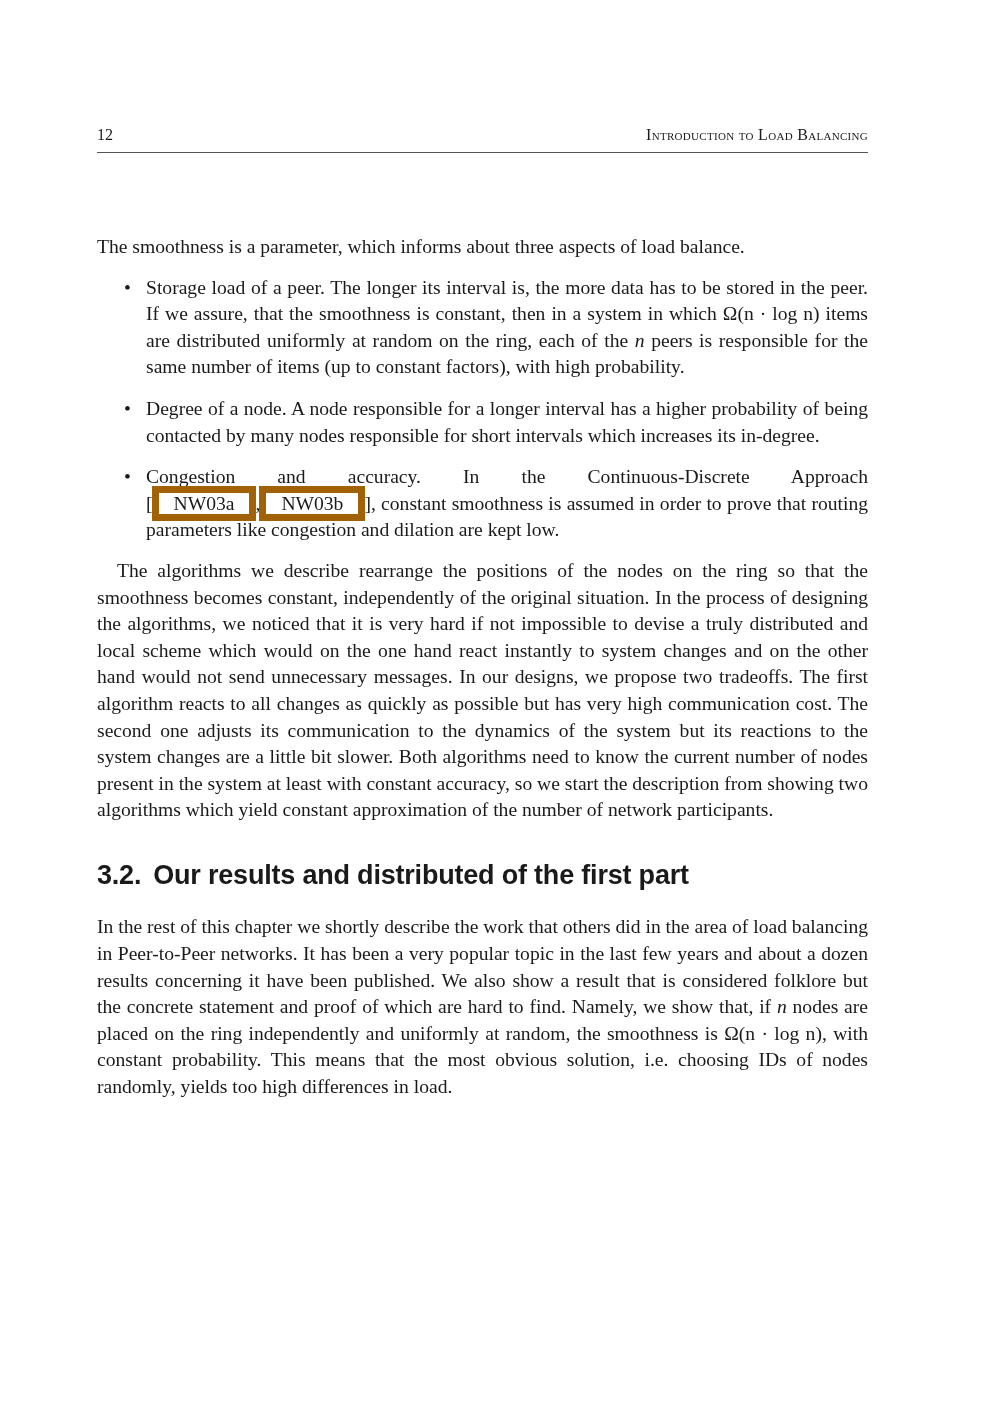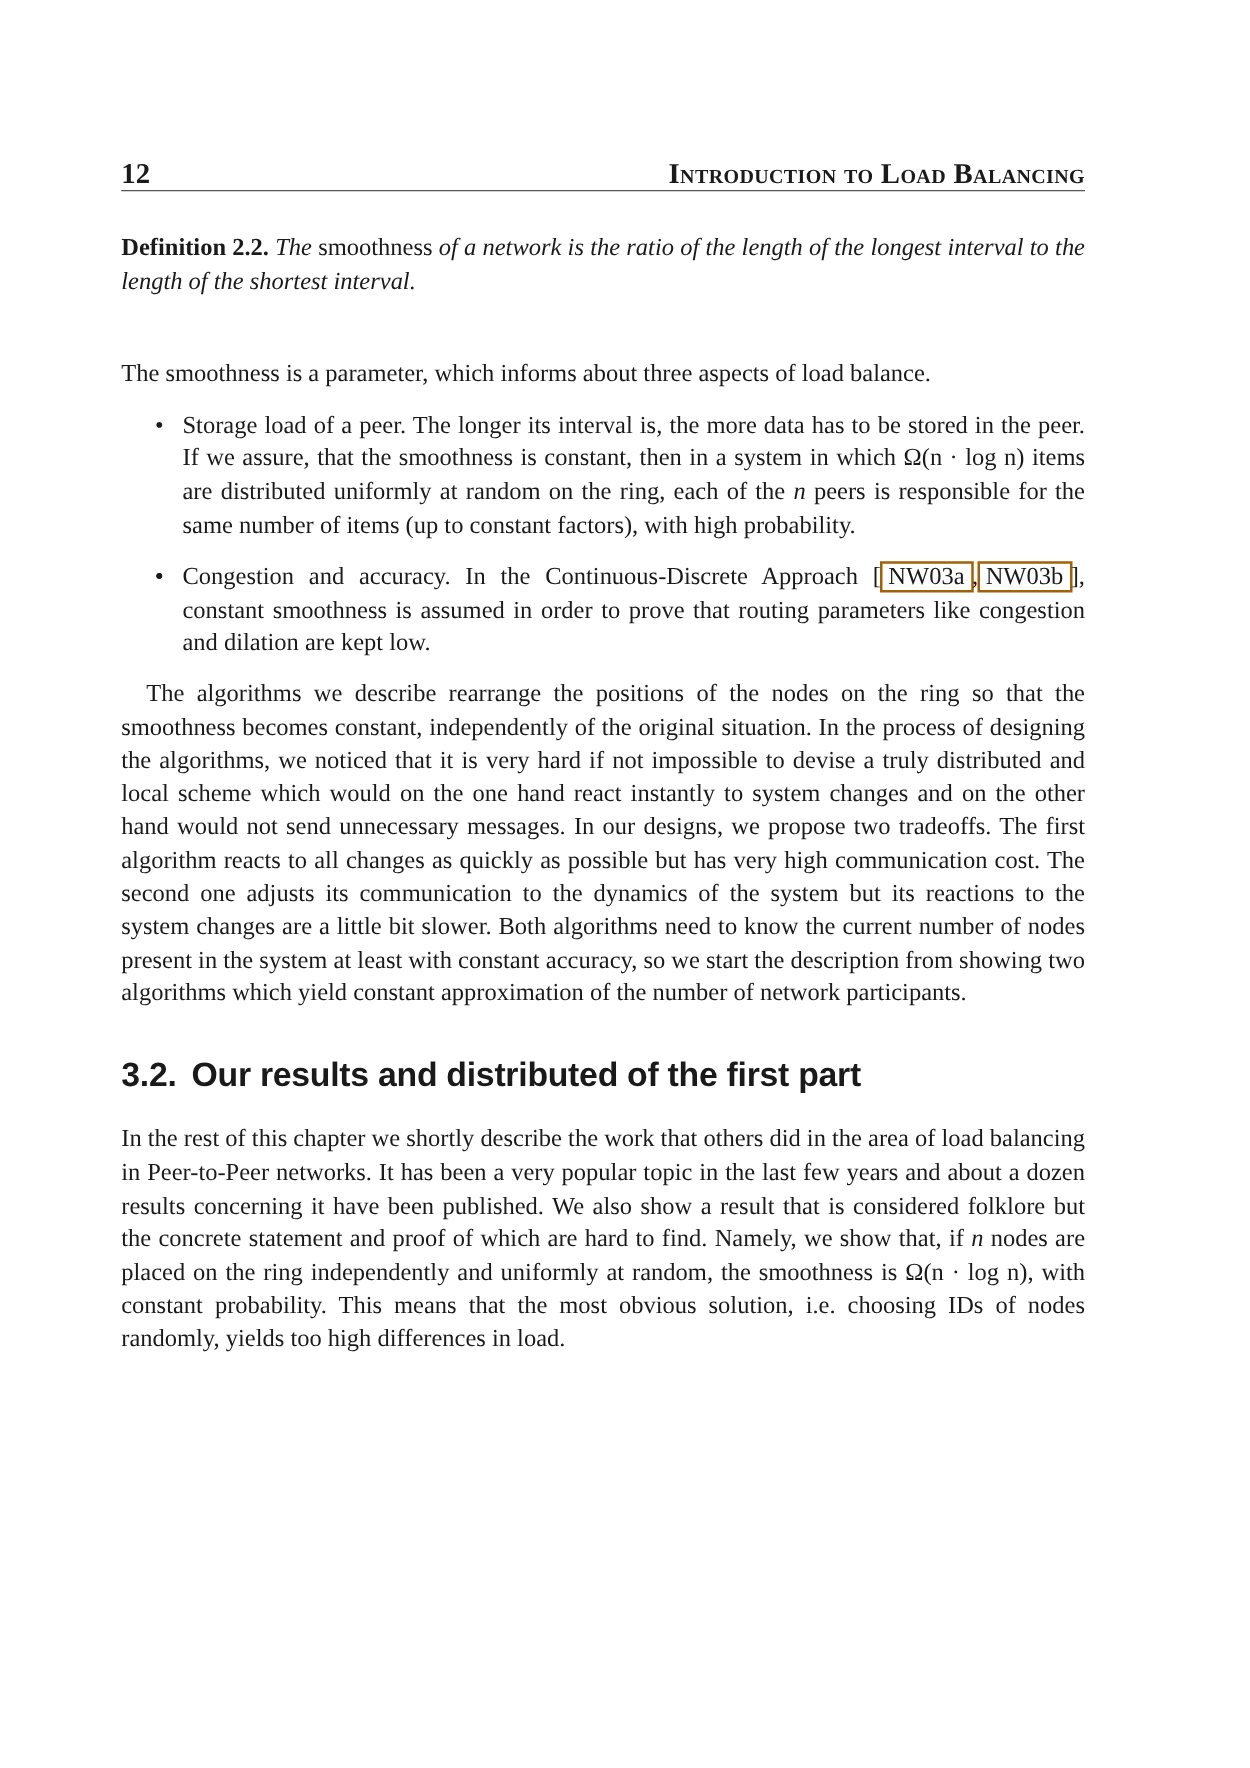--- a/index.html
+++ b/index.html
@@ -1,66 +1,63 @@
 <!DOCTYPE html>
 <html><head>
 <meta charset="utf-8">
 <style>
   html, body { margin: 0; padding: 0; background: #ffffff; }
   body { width: 1000px; height: 1414px; position: relative; overflow: hidden;
          font-family: "Liberation Serif", "DejaVu Serif", serif; color: #1a1a1a; }
   .page { position: absolute; left: 97px; top: 0; width: 771px; }
   .running-head { position: absolute; top: 126px; left: 0; width: 771px; height: 26px;
-                  border-bottom: 1px solid #555; font-size: 23px; font-weight: bold; }
+                  border-bottom: 1px solid #555; font-size: 16px; }
   .page-number { position: absolute; left: 0; top: 0; }
   .head-title { position: absolute; right: 0; top: 0; font-variant: small-caps; letter-spacing: 0.3px; }
   .body-text { position: absolute; top: 186px; left: 0; width: 771px; font-size: 19.6px;
                line-height: 26.6px; text-align: justify; }
   p { margin: 0; }
   .definition { margin-bottom: 10px; }
   .definition .label { font-weight: bold; }
   .definition .stmt { font-style: italic; }
   .definition .term { font-style: normal; }
   .intro { margin-bottom: 14px; margin-top: 48px; }
   ul.aspects { list-style: none; margin: 0 0 14px 0; padding: 0 0 0 49px; }
   ul.aspects li { position: relative; margin-bottom: 15px; }
   ul.aspects li:last-child { margin-bottom: 0; }
   ul.aspects li .bullet { position: absolute; left: -22px; top: 0; }
   .para { text-indent: 20px; }
-  .cite { border: 2px solid #a16207; padding: 0 5px; margin: 0 -1px; }
+  .cite { border: 7px solid #a16207; padding: 0 15px; margin: 0 -1px; }
   h2.section { font-family: "Liberation Sans", "DejaVu Sans", sans-serif; font-weight: bold;
                font-size: 27px; margin: 38px 0 26px 0; letter-spacing: -0.2px; }
   h2.section .num { margin-right: 12px; }
 </style>
 </head>
 <body>
 
 <div class="page">
 
   <div class="running-head">
     <span class="page-number">12</span>
     <span class="head-title">Introduction to Load Balancing</span>
   </div>
 
   <div class="body-text">
 
-    <p class="definition">
-      <span class="label">Definition 2.2.</span>
-      <span class="stmt"><span>The</span> <span class="term">smoothness</span> <span>of a network is the ratio of the length of the longest interval to the length of the shortest interval.</span></span>
-    </p>
 
     <p class="intro">The smoothness is a parameter, which informs about three aspects of load balance.</p>
 
     <ul class="aspects">
       <li>
         <span class="bullet">•</span>
         <span>Storage load of a peer.  The longer its interval is, the more data has to be stored in the peer.  If we assure, that the smoothness is constant, then in a system in which </span><span class="math">Ω(n · log n)</span><span> items are distributed uniformly at random on the ring, each of the </span><i>n</i><span> peers is responsible for the same number of items (up to constant factors), with high probability.</span>
       </li>
       <li>
         <span class="bullet">•</span>
+        <span>Degree of a node.  A node responsible for a longer interval has a higher probability of being contacted by many nodes responsible for short intervals which increases its in-degree.</span>
       </li>
       <li>
         <span class="bullet">•</span>
         <span>Congestion and accuracy.  In the Continuous-Discrete Approach [</span><a class="cite">NW03a</a><span>,</span><a class="cite">NW03b</a><span>], constant smoothness is assumed in order to prove that routing parameters like congestion and dilation are kept low.</span>
       </li>
     </ul>
 
     <p class="para">The algorithms we describe rearrange the positions of the nodes on the ring so that the smoothness becomes constant, independently of the original situation.  In the process of designing the algorithms, we noticed that it is very hard if not impossible to devise a truly distributed and local scheme which would on the one hand react instantly to system changes and on the other hand would not send unnecessary messages.  In our designs, we propose two tradeoffs.  The first algorithm reacts to all changes as quickly as possible but has very high communication cost.  The second one adjusts its communication to the dynamics of the system but its reactions to the system changes are a little bit slower.  Both algorithms need to know the current number of nodes present in the system at least with constant accuracy, so we start the description from showing two algorithms which yield constant approximation of the number of network participants.</p>
 
     <h2 class="section">

